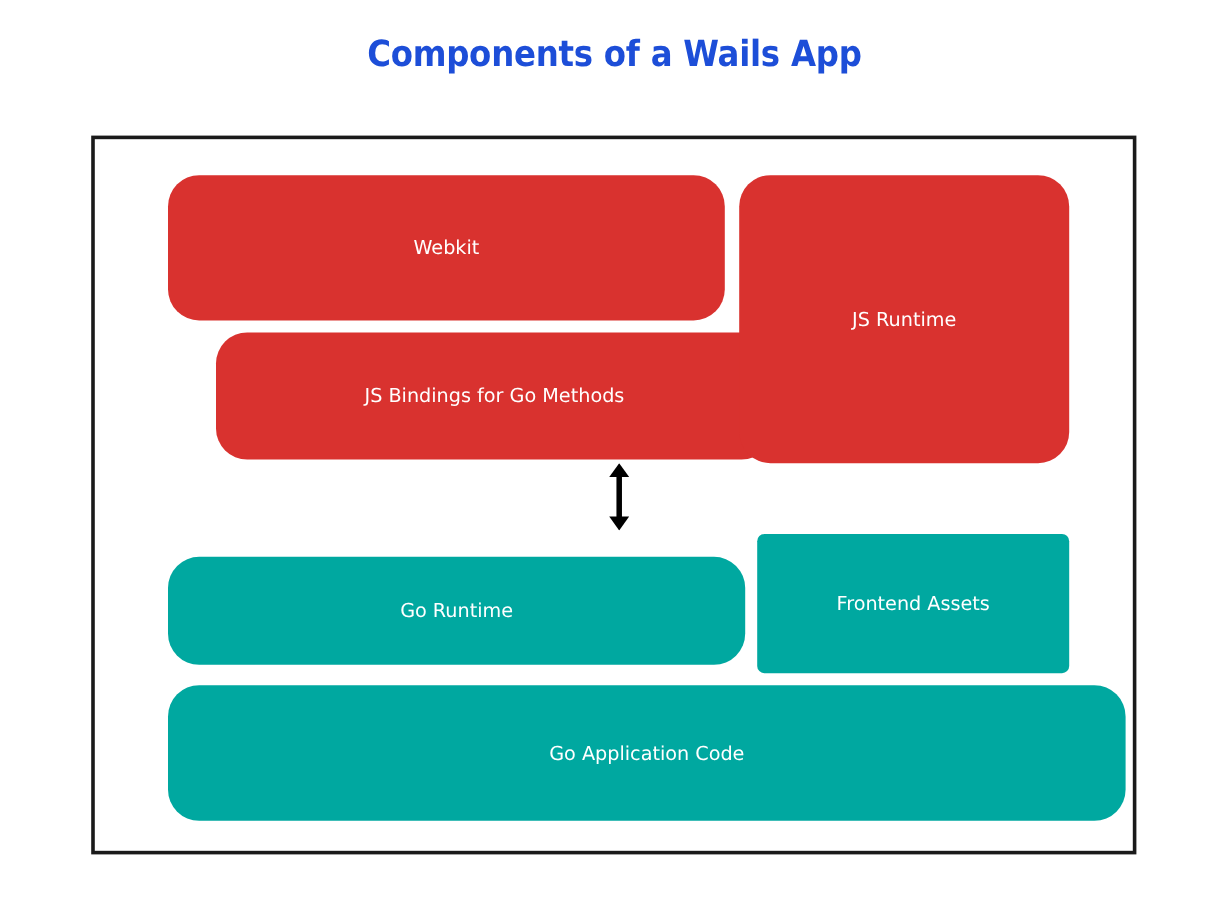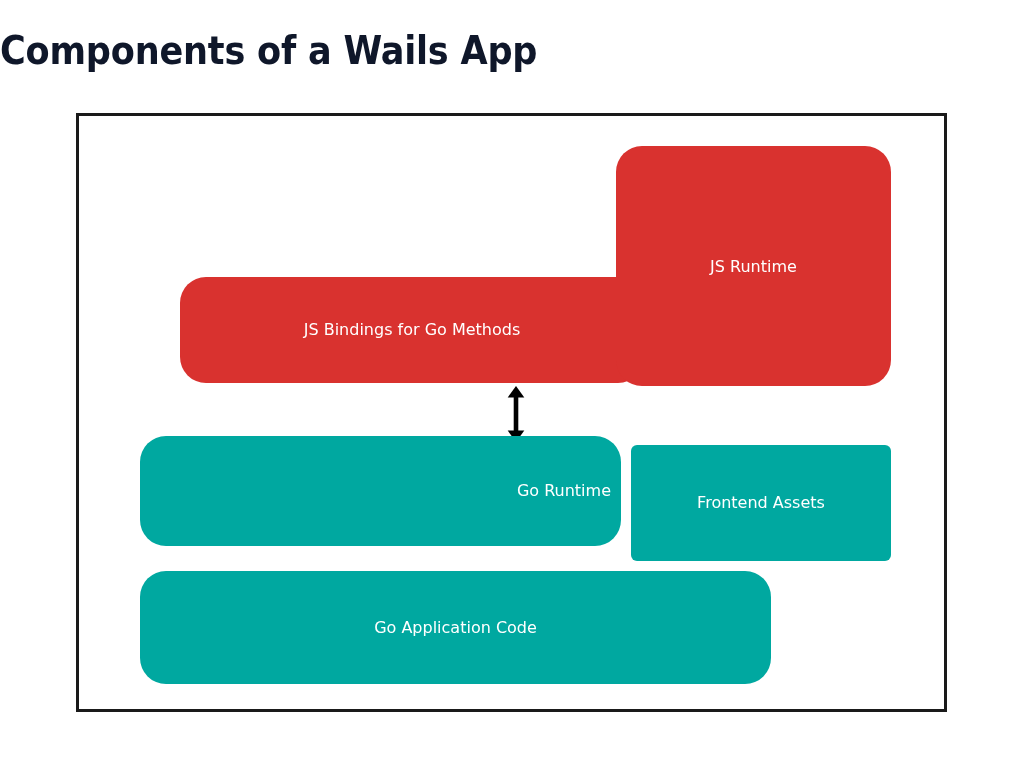--- a/index.html
+++ b/index.html
@@ -15,23 +15,24 @@
     overflow: hidden;
     font-family: "DejaVu Sans", "Liberation Sans", sans-serif;
     -webkit-font-smoothing: antialiased;
   }
 
   #page-title {
     position: absolute;
     left: 0;
     top: 28px;
     width: 1024px;
-    font-size: 39px;
+    text-align: center;
+    font-size: 30px;
     font-weight: bold;
-    color: #0f172a;
+    color: #1d4ed8;
     letter-spacing: -0.2px;
     font-stretch: condensed;
     white-space: nowrap;
   }
 
   #diagram-frame {
     position: absolute;
     left: 76px;
     top: 113px;
     width: 871px;
@@ -86,47 +87,49 @@
   #connector-arrow {
     position: absolute;
     left: 423px;
     top: 270px;
     width: 28px;
     height: 56px;
   }
 
   
   #node-go-runtime {
-    left: 61px;   top: 320px;
-    width: 481px; height: 110px;
+    left: 61px;   top: 348px;
+    width: 481px; height: 90px;
     border-radius: 26px;
-    justify-content: flex-end;
   }
   #node-frontend-assets {
     left: 552px;  top: 329px;
     width: 260px; height: 116px;
     border-radius: 6px;
   }
   #node-go-app-code {
     left: 61px;   top: 455px;
-    width: 631px; height: 113px;
+    width: 798px; height: 113px;
     border-radius: 26px;
   }
   #node-go-app-code .node-label,
   #node-go-runtime .node-label {
     position: relative;
   }
 </style>
 </head>
 <body>
 
 <div id="page-title">Components of a Wails App</div>
 
 <div id="diagram-frame">
 
+  <div class="node node-red" id="node-webkit">
+    <span class="node-label">Webkit</span>
+  </div>
 
   <div class="node node-red" id="node-js-bindings">
     <span class="node-label">JS Bindings for Go Methods</span>
   </div>
 
   <div class="node node-red" id="node-js-runtime">
     <span class="node-label">JS Runtime</span>
   </div>
 
   <div id="connector-arrow">

